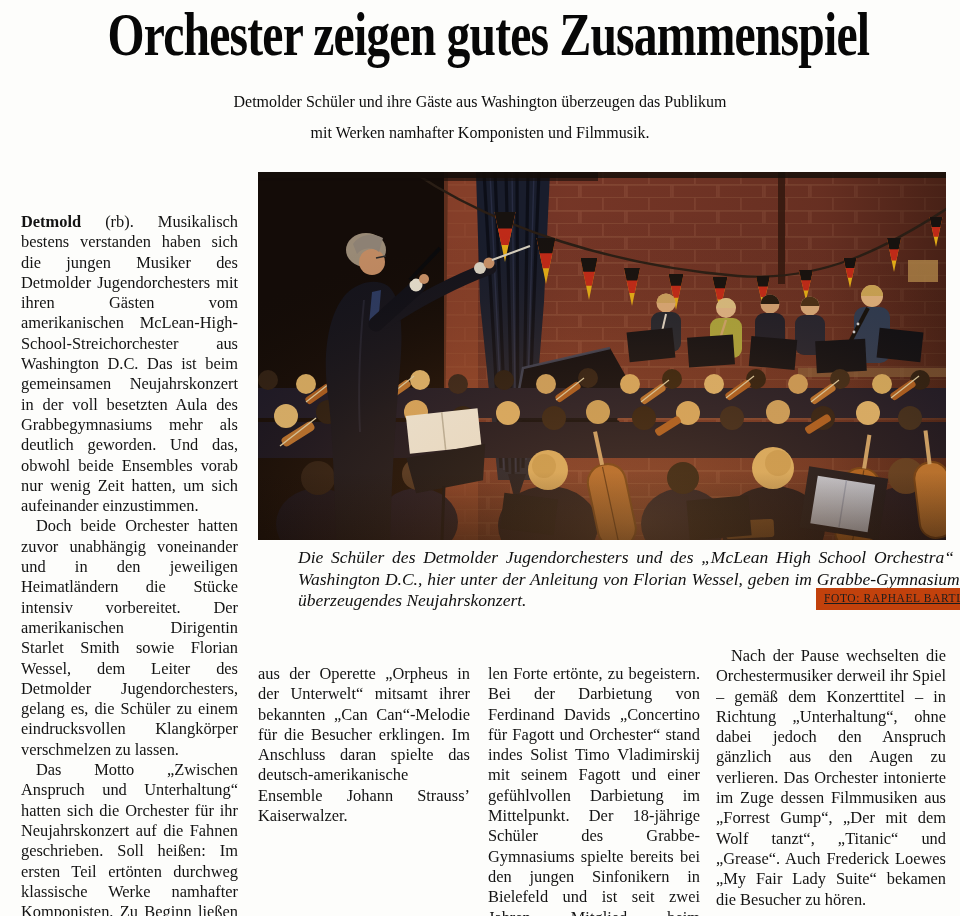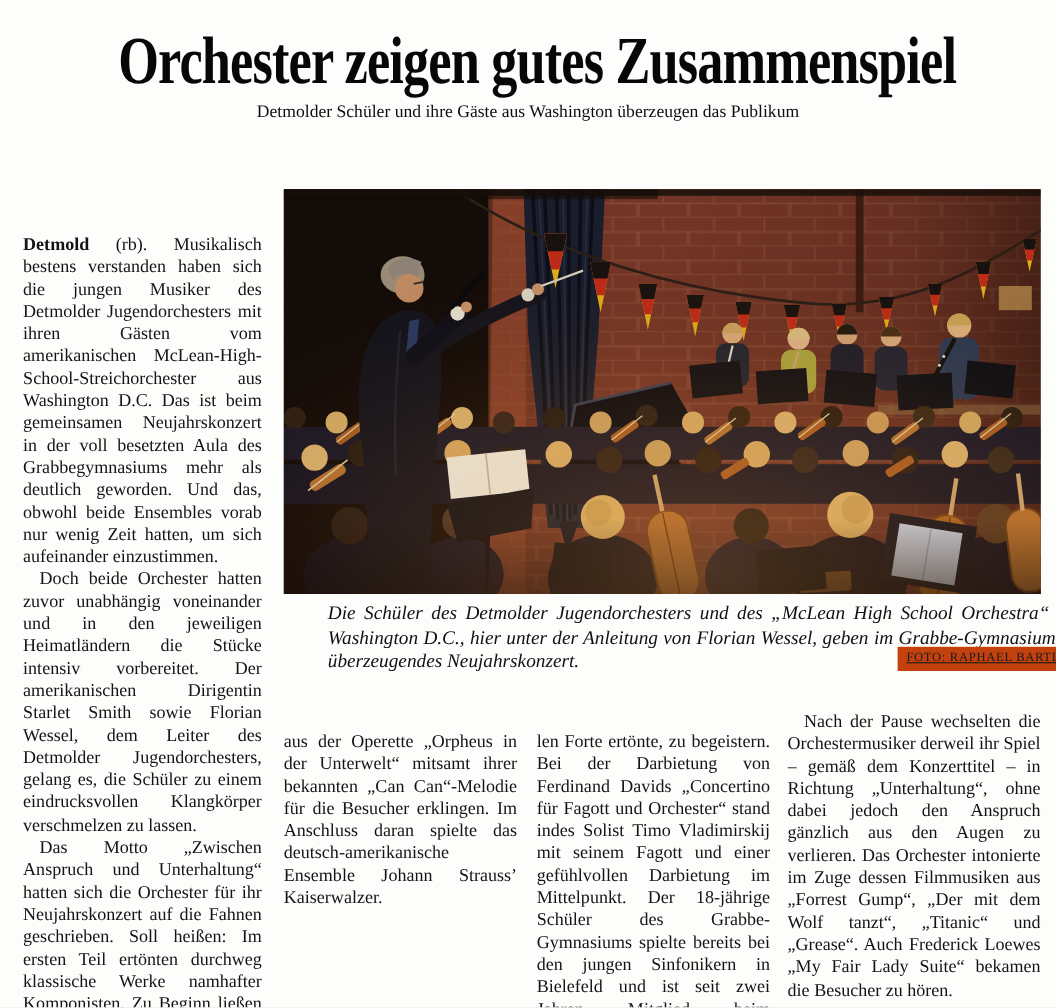--- a/index.html
+++ b/index.html
@@ -2,21 +2,21 @@
 <html lang="de"><head>
 <meta charset="utf-8">
 <style>
   html,body{margin:0;padding:0;background:#e8e8e8;}
   .page{
     position:relative;width:960px;height:916px;background:#fdfdfb;
     font-family:"Liberation Serif","DejaVu Serif",serif;color:#131313;
     overflow:hidden;margin:0 auto;
   }
   
-  .headline{position:absolute;top:21px;left:0;width:932px;text-align:left;margin:0;}
+  .headline{position:absolute;top:0;left:0;width:932px;text-align:left;margin:0;}
   .headline span{
     display:inline-block;transform:scaleX(.78);transform-origin:center;
     font-size:61px;font-weight:bold;letter-spacing:-1px;white-space:nowrap;color:#070707;
   }
   
   .subhead{position:absolute;top:86px;left:40px;width:880px;text-align:center;
     font-size:16px;line-height:31px;color:#0d0d0d;}
   .subhead .sl{display:block;}
   
   .col{position:absolute;text-align:justify;font-size:16.4px;line-height:20.3px;
@@ -45,20 +45,21 @@
 <body>
 
 <div class="page">
 
   <h1 class="headline">
     <span>Orchester zeigen gutes Zusammenspiel</span>
   </h1>
 
   <div class="subhead">
     <span class="sl">Detmolder Schüler und ihre Gäste aus Washington überzeugen das Publikum</span>
+    <span class="sl">mit Werken namhafter Komponisten und Filmmusik.</span>
   </div>
 
   <div class="col col1">
     <p class="lead"><b>Detmold</b><span> (rb). Musikalisch bestens verstanden haben sich die jungen Musiker des Detmolder Jugendorchesters mit ihren Gästen vom amerikanischen McLean-High-School-Streichorchester aus Washington D.C. Das ist beim gemeinsamen Neujahrskonzert in der voll besetzten Aula des Grabbegymnasiums mehr als deutlich geworden. Und das, obwohl beide Ensembles vorab nur wenig Zeit hatten, um sich aufeinander einzustimmen.</span></p>
     <p class="indent">Doch beide Orchester hatten zuvor unabhängig voneinander und in den jeweiligen Heimatländern die Stücke intensiv vorbereitet. Der amerikanischen Dirigentin Starlet Smith sowie Florian Wessel, dem Leiter des Detmolder Jugendorchesters, gelang es, die Schüler zu einem eindrucksvollen Klangkörper verschmelzen zu lassen.</p>
     <p class="indent">Das Motto „Zwischen Anspruch und Unterhaltung“ hatten sich die Orchester für ihr Neujahrskonzert auf die Fahnen geschrieben. Soll heißen: Im ersten Teil ertönten durchweg klassische Werke namhafter Komponisten. Zu Beginn ließen die jungen Musiker Jacques Offenbachs Ouvertüre</p>
   </div>
 
   <div class="photo">
     <svg viewBox="0 0 688 368" width="688" height="368" role="img">

